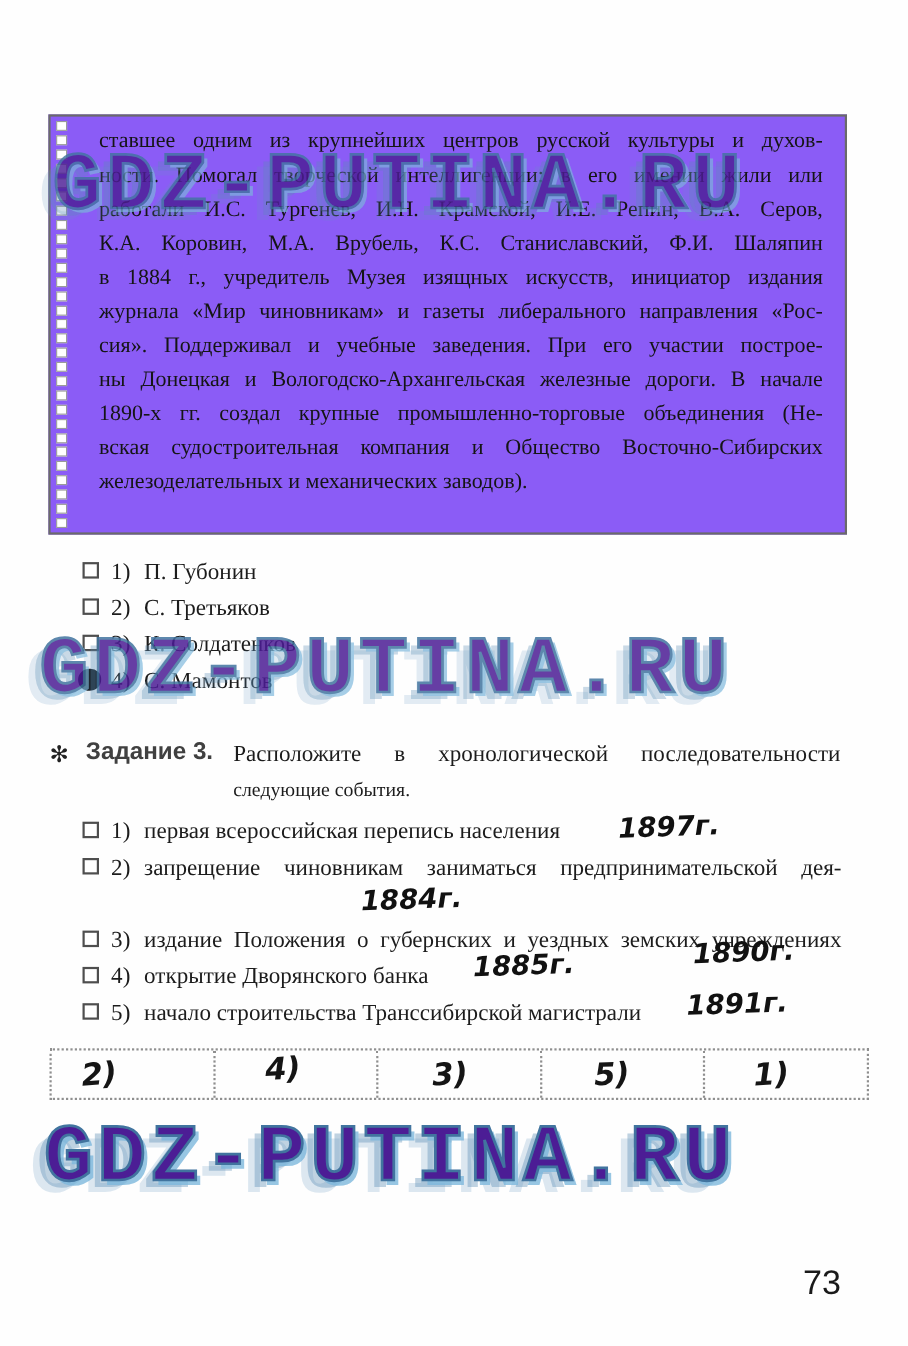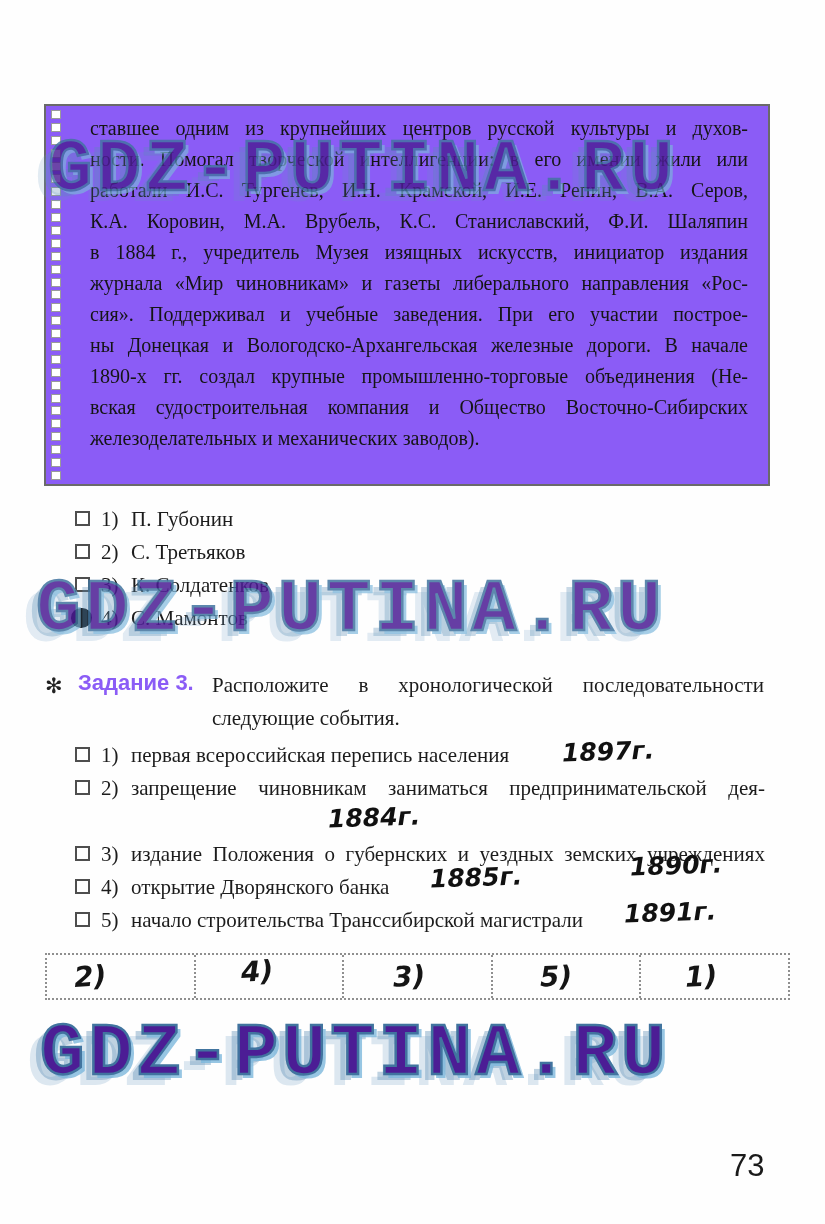--- a/index.html
+++ b/index.html
@@ -69,25 +69,25 @@
   .num { position:absolute; left:26px; }
   .txt { margin-left:56px; }
 
   .options { position:absolute; left:75px; top:503px; width:690px; }
 
   
   .t3-star  { position:absolute; left:45px;  top:674px; font-size:21px;
               font-family:"DejaVu Sans",sans-serif; color:#222; }
   .t3-title { position:absolute; left:78px;  top:670px; font-size:22px;
               font-family:"Liberation Sans","DejaVu Sans",sans-serif;
-              font-weight:bold; color:#8b5cf6; }
+              font-weight:bold; color:#404040; }
   .t3-p1 { position:absolute; left:212px; top:669px; width:552px;
            font-size:21px; line-height:33px;
            text-align:justify; text-align-last:justify; }
-  .t3-p2 { position:absolute; left:212px; top:702px; font-size:21px; line-height:33px; }
+  .t3-p2 { position:absolute; left:212px; top:702px; font-size:18px; line-height:33px; }
 
   
   .items { position:absolute; left:75px; top:739px; width:690px; }
   .items .row.wrap2 { height:66px; }
   .just .line1 { text-align:justify; text-align-last:justify; }
 
   
   .hw {
     position:absolute;
     font-family:"DejaVu Sans","Liberation Sans",sans-serif;

